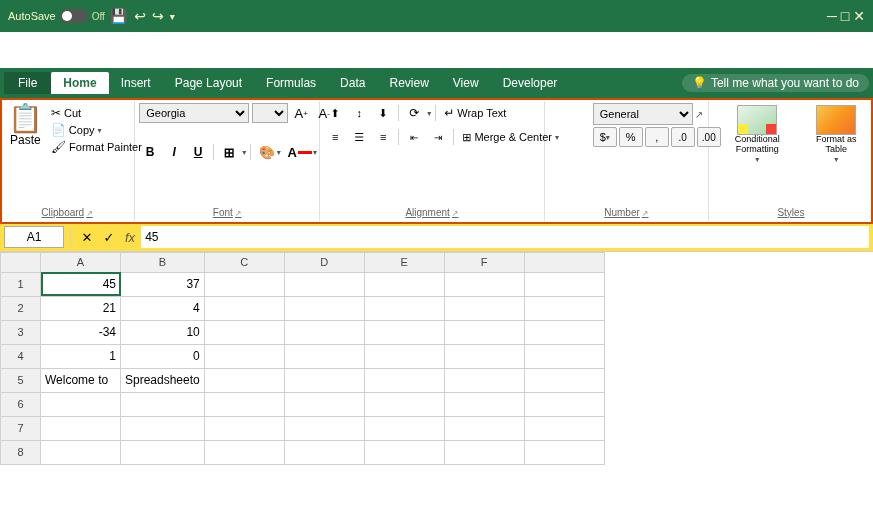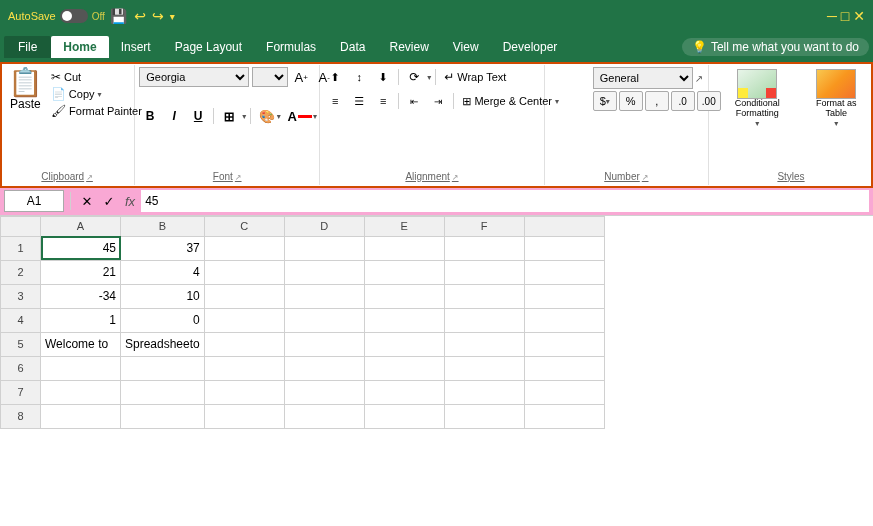--- a/index.html
+++ b/index.html
@@ -1,21 +1,21 @@
 <!DOCTYPE html>
 <html><head>
   <meta charset="utf-8">
   <style>
     * { box-sizing: border-box; margin: 0; padding: 0; }
     body { font-family: 'Segoe UI', Arial, sans-serif; font-size: 12px; background: #fff; overflow: hidden; }
 
     
     .title-bar {
       background: #217346;
-      color: #fde047;
+      color: #fef9c3;
       height: 32px;
       display: flex;
       align-items: center;
       justify-content: space-between;
       padding: 9px 8px;
       font-size: 12px;
     }
     .title-bar-left { display: flex; align-items: center; gap: 6px; }
     .title-bar-center { font-size: 12px; }
     .title-bar-right { display: flex; align-items: center; gap: 4px; }
@@ -23,20 +23,21 @@
     .autosave-toggle { background: #555; border-radius: 8px; width: 28px; height: 14px; display: flex; align-items: center; padding: 2px; }
     .autosave-toggle-dot { width: 10px; height: 10px; border-radius: 50%; background: #fff; }
 
     
     .ribbon-tabs {
       background: #217346;
       display: flex;
       align-items: center;
       padding: 0 4px;
       height: 30px;
+      margin-top: 36px;
     }
     .ribbon-tab {
       padding: 4px 12px;
       color: #fff;
       font-size: 12px;
       cursor: pointer;
       border-radius: 2px 2px 0 0;
     }
     .ribbon-tab.active { background: #fff; color: #217346; font-weight: 600; }
     .ribbon-tab.file { background: #1a5c38; padding: 4px 14px; }
@@ -273,21 +274,21 @@
     }
 
     
     .formula-bar {
       display: flex;
       align-items: center;
       height: 28px;
       border-bottom: 1px solid #d0d0d0;
       padding: 0 4px;
       gap: 4px;
-      background: #f9a8d4;
+      background: #fde047;
     }
     .cell-ref {
       width: 60px;
       height: 22px;
       border: 1px solid #aaa;
       font-size: 12px;
       padding: 0 4px;
       text-align: center;
     }
     .formula-divider { width: 1px; height: 18px; background: #d0d0d0; margin: 0 2px; }

